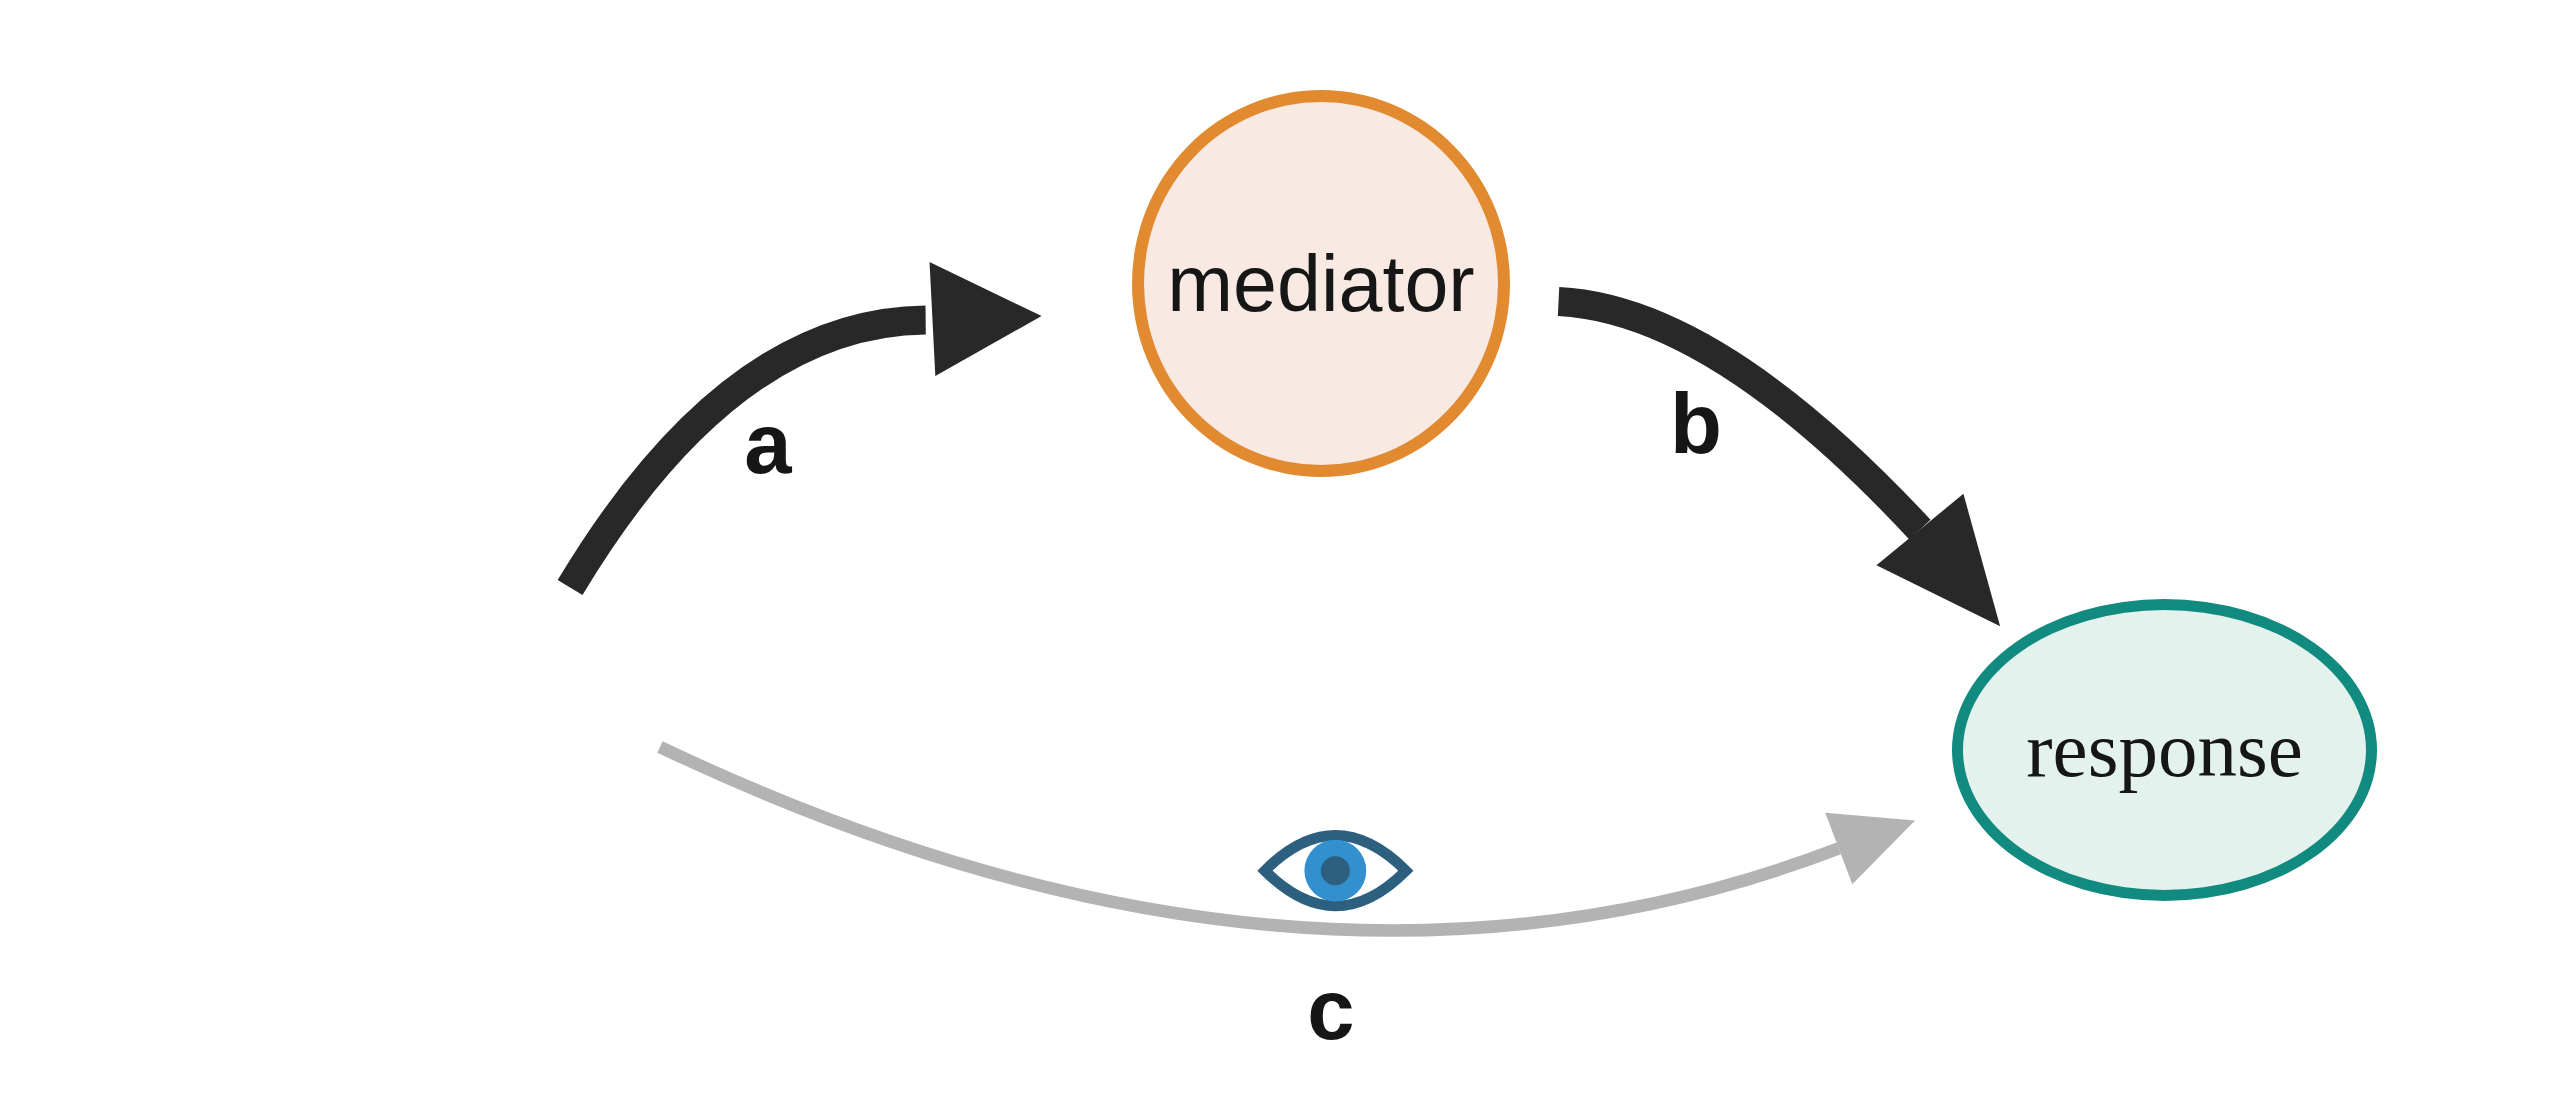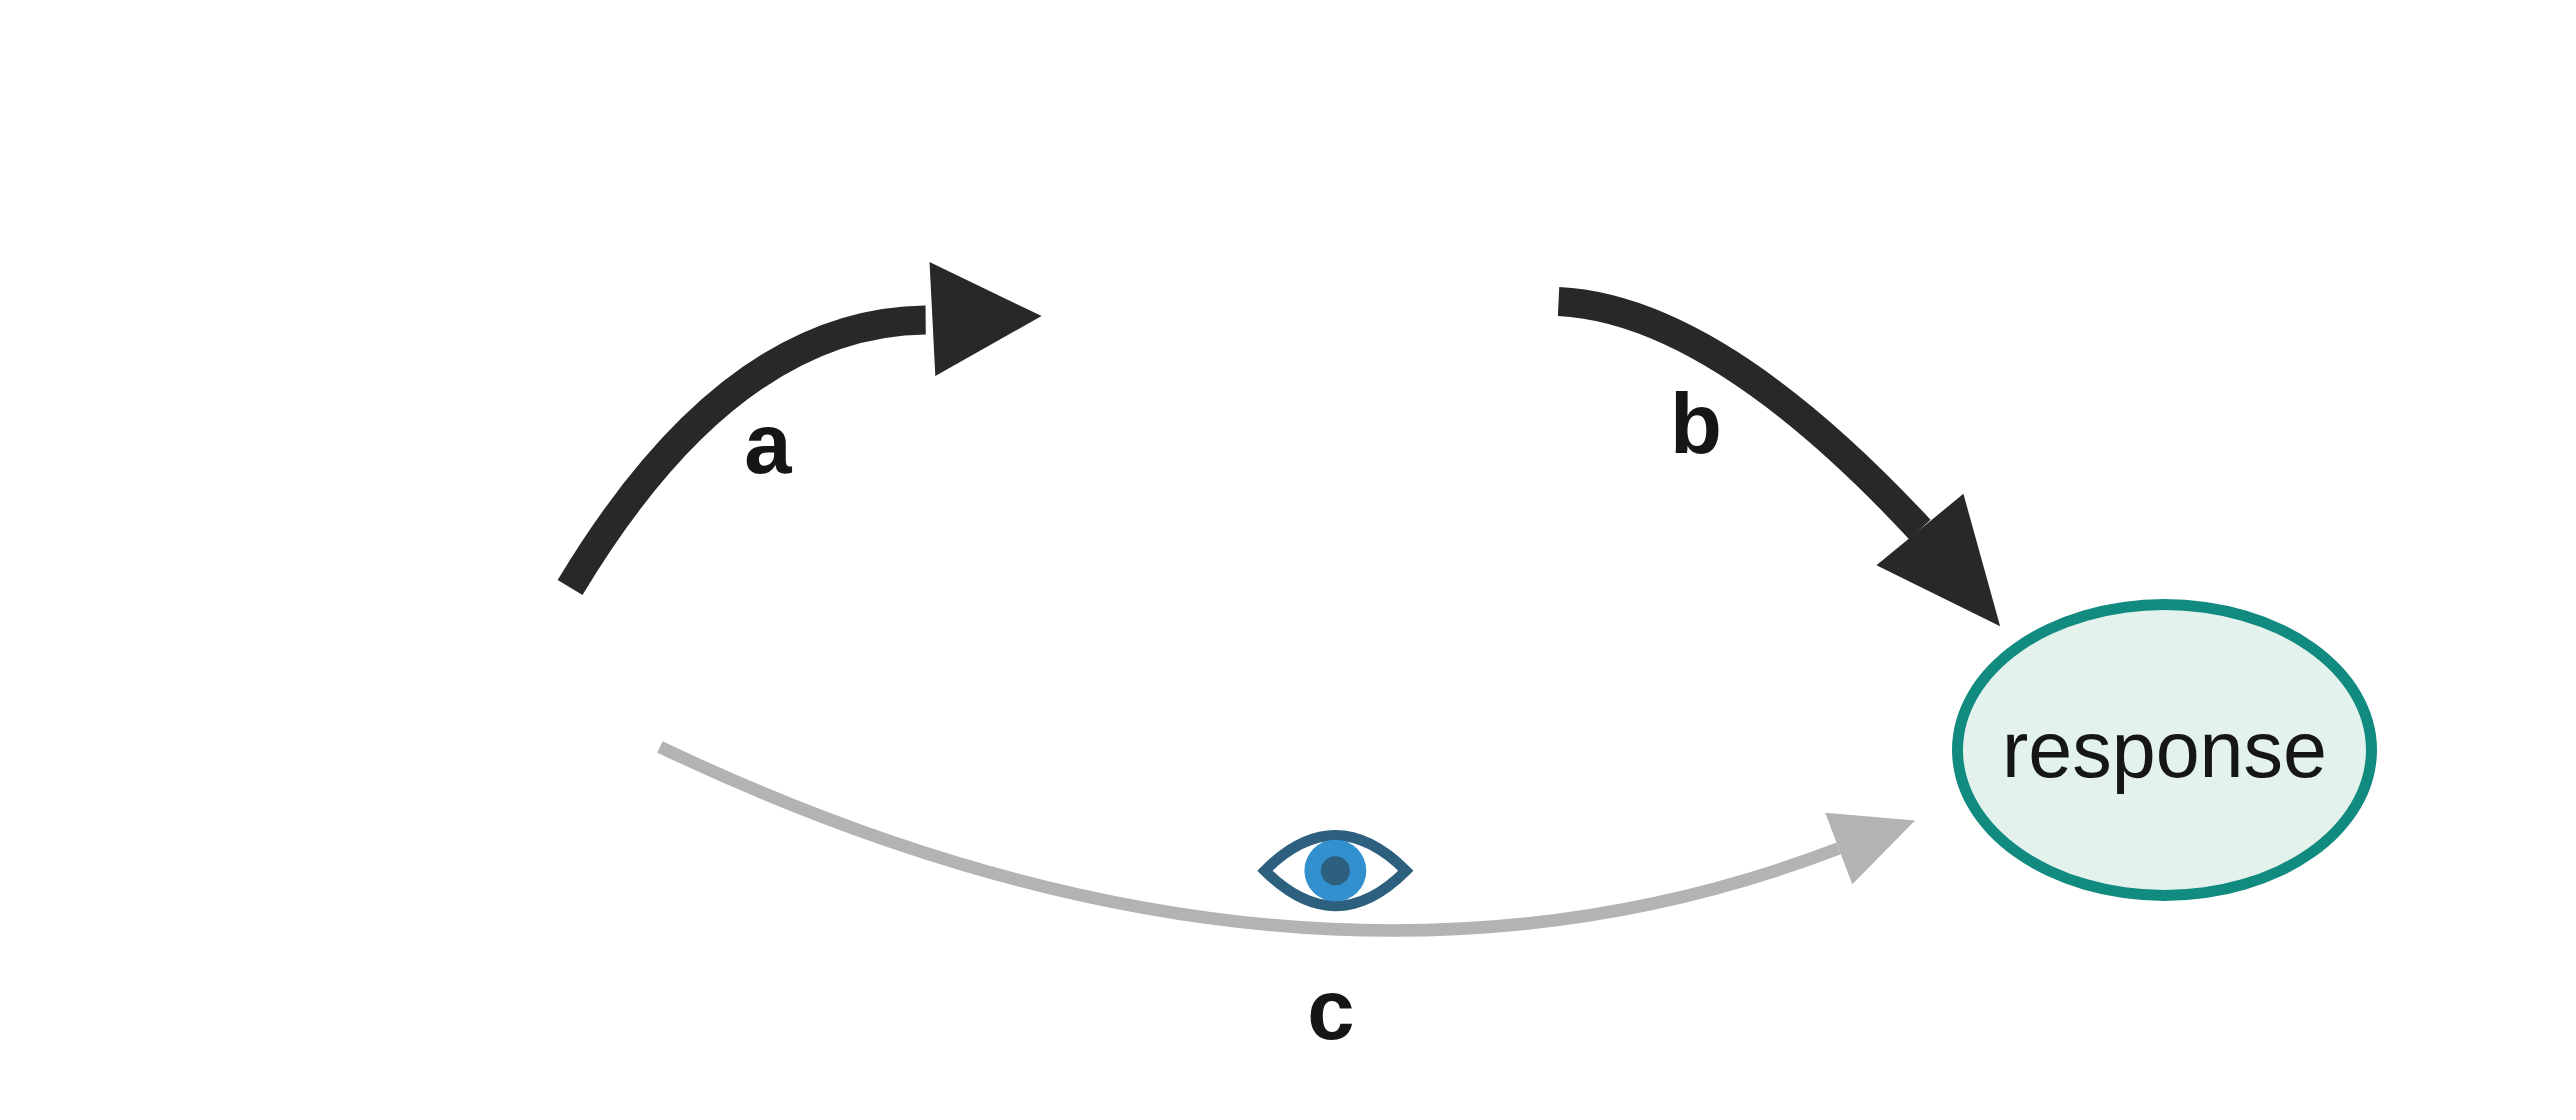--- a/index.html
+++ b/index.html
@@ -59,21 +59,21 @@
   .node-teal {
     border: 11.6px solid var(--node_teal_border, #118a7f);
     background: var(--node_teal_fill, #e4f2ee);
   }
   .node-orange {
     border: 12.6px solid var(--node_orange_border, #e18a2f);
     background: var(--node_orange_fill, #f8e9e3);
   }
   .node-predictor { left: 179px;  top: 601px; width: 398px; height: 311px; }
   .node-mediator  { left: 1132px; top: 90px;  width: 378px; height: 387px; }
-  .node-response  { left: 1952px; top: 599px; width: 425px; height: 302px; }
+  .node-response  { left: 1952px; top: 599px; width: 425px; height: 302px; font-family: Liberation Serif, serif; }
 
   .edge-label {
     position: absolute;
     transform: translate(-50%, -50%);
     font-size: 85px;
     font-weight: 700;
     color: var(--text, #161616);
     line-height: 1;
   }
   .label-a { left: 768px;  top: 443px; }
@@ -97,20 +97,23 @@
     <polygon class="head-gray" points="1889,841 1917,915 1982,849"></polygon>
 
     <g>
       <path class="eye-outline" d="M 1309 901 Q 1382 828 1455 901 Q 1382 974 1309 901 Z"></path>
       <circle class="eye-iris" cx="1382" cy="901" r="32"></circle>
       <circle class="eye-pupil" cx="1382" cy="901" r="15"></circle>
     </g>
   </svg>
 
 
+  <div class="node node-orange node-mediator">
+    <span>mediator</span>
+  </div>
 
   <div class="node node-teal node-response">
     <span>response</span>
   </div>
 
   <div class="edge-label label-a">a</div>
   <div class="edge-label label-b">b</div>
   <div class="edge-label label-c">c</div>
 
 </div>

